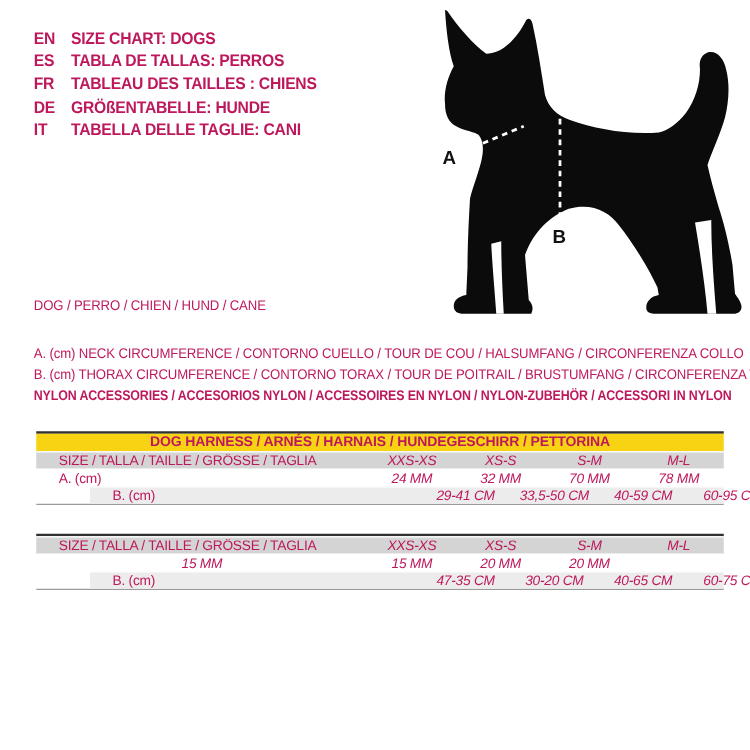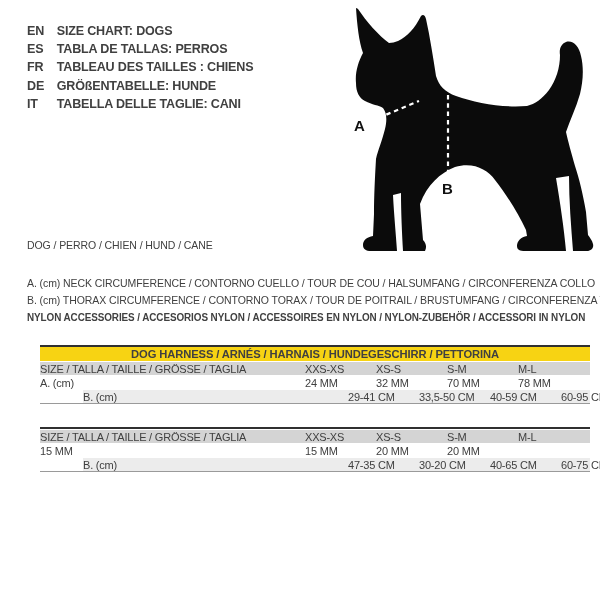--- a/index.html
+++ b/index.html
@@ -1,18 +1,18 @@
 <!DOCTYPE html>
 <html><head>
 <meta charset="utf-8">
 <style>
   html,body { margin:0; padding:0; background:#fff; }
   .canvas {
     position:relative; width:600px; height:472px; background:#ffffff;
-    font-family:"Liberation Sans", sans-serif; color:#404040; overflow:hidden;
+    font-family:"Liberation Sans", sans-serif; color:#be185d; overflow:hidden;
   }
   
   .lang-list {
     position:absolute; left:27px; top:21px;
     transform:scaleX(0.93); transform-origin:0 0;
   }
   .lang-row { display:flex; height:18.4px; align-items:center;
     font-size:13.5px; font-weight:bold; letter-spacing:-0.2px; white-space:nowrap; }
   .lang-code { width:32px; flex:0 0 32px; }
   
@@ -24,38 +24,38 @@
     position:absolute; left:27px; white-space:nowrap;
     font-size:11.2px; letter-spacing:-0.1px;
     transform:scaleX(0.94); transform-origin:0 50%;
   }
   .line-species   { top:239px; }
   .line-measure-a { top:277px; }
   .line-measure-b { top:294px; }
   .line-materials { top:311px; font-weight:bold; transform:scaleX(0.885); }
   
   .size-table {
-    position:absolute; left:40px; width:550px;
+    position:absolute; left:29px; width:550px;
     border-top:2px solid #303030; border-bottom:1px solid #9a9a9a;
     font-size:11px; letter-spacing:-0.2px;
   }
   .t-header {
     height:14px; background:#F7D313; font-weight:bold;
     display:flex; align-items:center; justify-content:center;
     font-size:11.2px; letter-spacing:-0.1px;
   }
   .t-row {
     display:grid; grid-template-columns:265px 71px 71px 71px 72px;
     align-items:center; height:14px; box-sizing:border-box; border-top:1px solid #ffffff;
     background:#ffffff;
   }
   .t-row.row-gray  { background:#d4d4d4; }
   .t-row.row-light { background:#ececec;margin-left:43px; }
-  .t-label { padding-left:0; white-space:nowrap; overflow:hidden; }
-  .t-cell  { white-space:nowrap; }
+  .t-label { padding-left:18px; white-space:nowrap; overflow:hidden; }
+  .t-cell  { text-align:center; white-space:nowrap;font-style:italic; }
   .table-harness { top:345px; }
   .table-petral  { top:427px; }
 </style>
 </head>
 <body>
 
 <div class="canvas">
 
   <div class="lang-list">
     <div class="lang-row">

